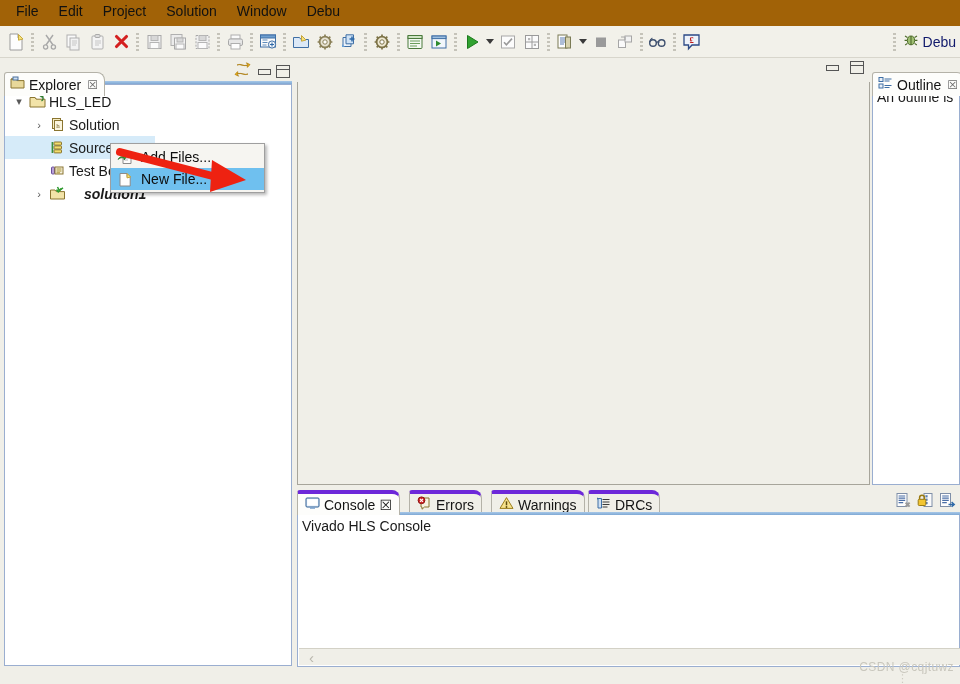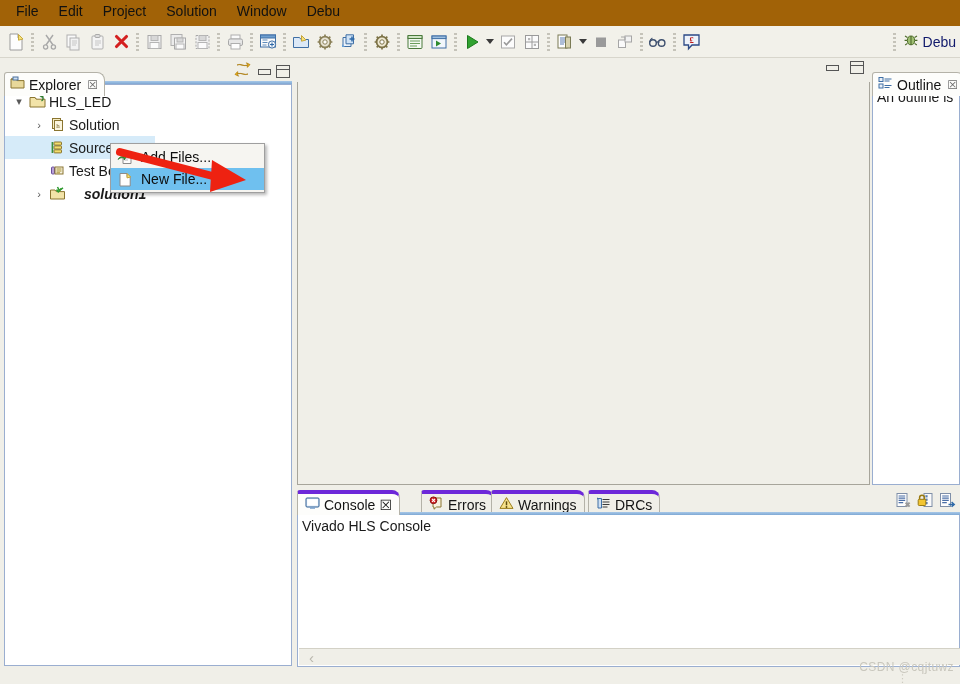--- a/index.html
+++ b/index.html
@@ -559,21 +559,21 @@
           <svg width="15" height="14" viewBox="0 0 15 14">
             <rect x="1" y="2" width="13" height="9" rx="1" fill="#dce9f7" stroke="#2c5d93"></rect>
             <rect x="2.2" y="3.2" width="10.6" height="6.4" fill="#ffffff"></rect>
             <rect x="5" y="11" width="5" height="1.8" fill="#7fa4cc"></rect>
           </svg>
         </span>
         <span>Console</span>
         <span class="closex">☒</span>
       </div>
 
-      <div class="ctab" style="left:124px;text-align:center;">
+      <div class="ctab" style="left:112px;text-align:center;">
         <span>
           <svg width="15" height="14" viewBox="0 0 15 14">
             <path d="M4 2h8v9H7.5L5 13.2V11H4z" fill="#f6f2e0" stroke="#8a7530"></path>
             <circle cx="4.5" cy="4.3" r="3.4" fill="#d02020" stroke="#8c1313"></circle>
             <path d="M3 2.8l3 3M6 2.8l-3 3" stroke="#fff" stroke-width="1.2"></path>
           </svg>
         </span>
         <span>Errors</span>
       </div>
 

